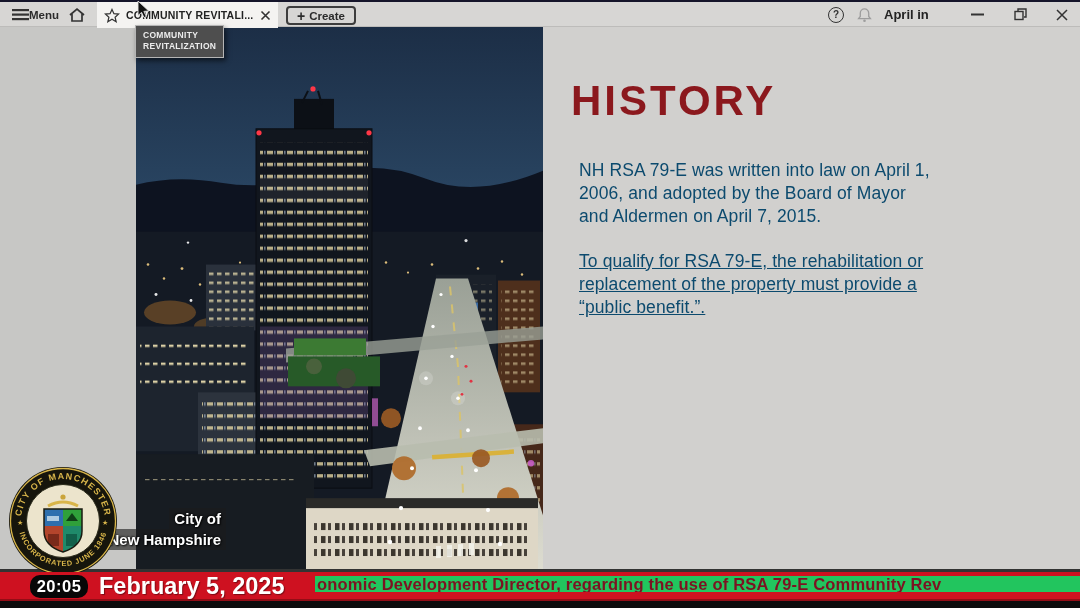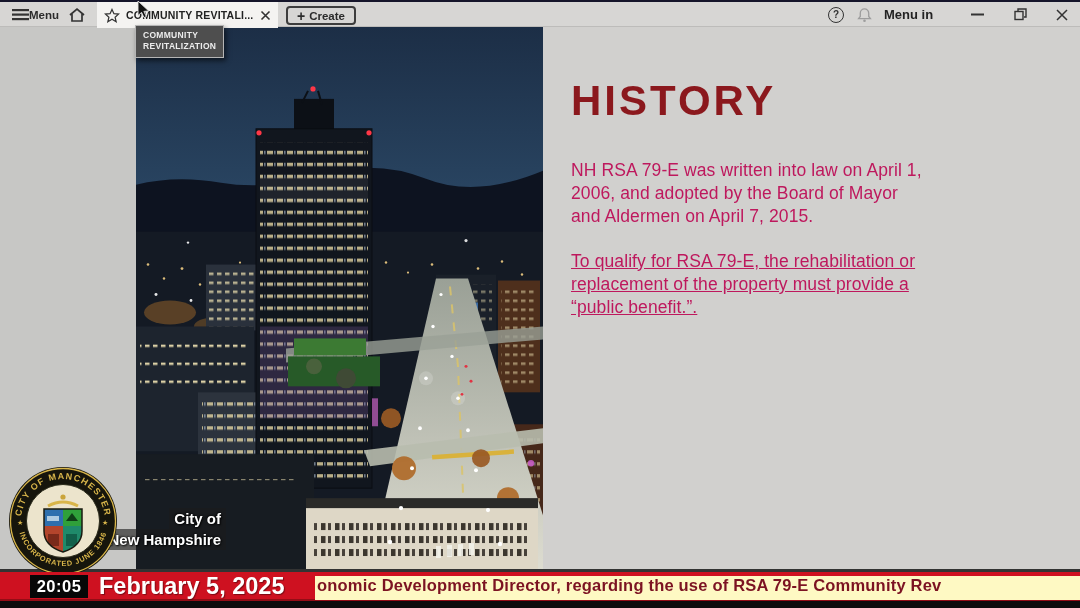--- a/index.html
+++ b/index.html
@@ -28,36 +28,36 @@
   .tooltip { position:absolute; left:135px; top:25px; z-index:60; background:#4e4e4e; border:1px solid #b5b5b5; color:#ececec; font-size:8.5px; font-weight:bold; line-height:11px; letter-spacing:.3px; padding:4px 7px 5px; box-shadow:2px 3px 5px rgba(0,0,0,.55); }
 
   
   .cursor { position:absolute; left:137px; top:1px; z-index:100; }
 
   
   .content { position:absolute; left:0; top:27px; width:1080px; height:542px; background:#c7c7c5; }
   .photo { position:absolute; left:136px; top:0; width:407px; height:542px; }
   .slide-panel { position:absolute; left:543px; top:0; width:537px; height:542px; background:#d1d0ce; padding:52px 0 0 28px; }
   .slide-title { font-size:42px; font-weight:800; letter-spacing:3px; color:#8b181d; line-height:44px; }
-  .slide-par { width:355px; font-size:17.5px; line-height:23.2px; color:#be185d; letter-spacing:.1px; }
+  .slide-par { width:355px; font-size:17.5px; line-height:23.2px; color:#0c4a6e; letter-spacing:.1px;margin-left:8px; }
   .p1 { margin-top:36px; } .p2 { margin-top:22px; } .p3 { margin-top:21px;text-decoration:underline; }
 
   
   .city-label { position:absolute; left:80px; top:481px; width:146px; text-align:right; z-index:30; }
   .city-label .line { display:inline-block; background:rgba(28,28,28,.62); color:#fff; font-size:15px; font-weight:bold; line-height:17px; padding:2px 5px; margin-bottom:0; text-shadow:1px 1px 2px #000, -1px -1px 2px rgba(0,0,0,.6); }
 
   
   .seal { position:absolute; left:8px; top:439px; z-index:35; }
 
   
   .divider-dark { position:absolute; left:0; top:569px; width:1080px; height:3px; background:#333; }
   .redbar { position:absolute; left:0; top:572px; width:1080px; height:29px; background:#ce1120; border-bottom:2px solid #930d16; z-index:45; }
-  .timebox { position:absolute; left:30px; top:3px; width:58px; height:23px; background:#070707; border-radius:0; display:flex; align-items:center; justify-content:center; color:#fff; font-size:16.5px; font-weight:bold; letter-spacing:.5px; }
+  .timebox { position:absolute; left:30px; top:3px; width:58px; height:23px; background:#070707; border-radius:10px; display:flex; align-items:center; justify-content:center; color:#fff; font-size:16.5px; font-weight:bold; letter-spacing:.5px; }
   .dateline { position:absolute; left:99px; top:0; height:27px; line-height:28px; color:#fff; font-size:23.5px; font-weight:bold; text-shadow:1px 1px 1px rgba(0,0,0,.4); }
-  .tickerbox { position:absolute; left:315px; top:4px; width:765px; height:24px; background:#fef9c3; display:flex; align-items:flex-start; overflow:hidden; }
+  .tickerbox { position:absolute; left:315px; top:4px; width:765px; height:16px; background:#22c55e; display:flex; align-items:center; overflow:hidden; }
   .tickertext { font-size:16.5px; font-weight:bold; color:#7c1322; white-space:nowrap; padding-left:2px; letter-spacing:.2px; }
   .blackstrip { position:absolute; left:0; top:601px; width:1080px; height:7px; background:#0c0c0c; }
 </style>
 </head>
 <body>
 
 <div class="screen">
 
   <div class="topbar">
 
@@ -96,21 +96,21 @@
     </div>
 
     <div class="tb-item bell-btn">
       <svg width="15" height="16" viewBox="0 0 16 17">
         <path d="M8 2 a4.5 4.5 0 0 1 4.5 4.5 v3.5 l1.8 2.3 h-12.6 l1.8 -2.3 v-3.5 a4.5 4.5 0 0 1 4.5 -4.5 z" fill="none" stroke="#9d9d9d" stroke-width="1.4"></path>
         <circle cx="8" cy="14.6" r="1.4" fill="#9d9d9d"></circle>
       </svg>
     </div>
 
     <div class="tb-item signin-btn">
-      <span>Menu in</span>
+      <span>April in</span>
     </div>
 
     <div class="tb-item win-min">
       <svg width="13" height="3">
           <rect x="0" y="0.5" width="13" height="2" fill="#333"></rect>
         </svg>
     </div>
     <div class="tb-item win-restore">
       <svg width="13" height="13" viewBox="0 0 13 13">
         <path d="M4 3 V1 h8 v8 h-2" fill="none" stroke="#333" stroke-width="1.4"></path>

